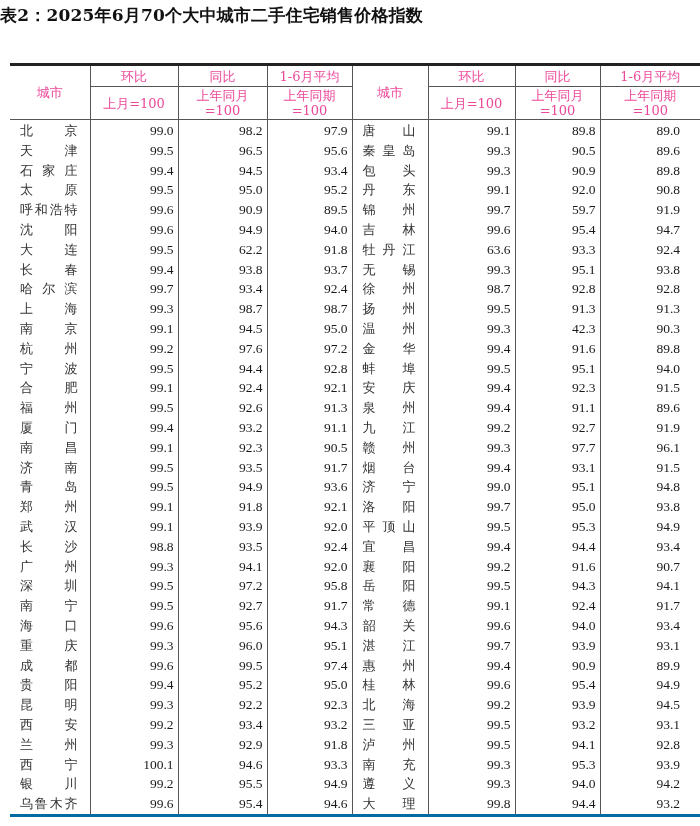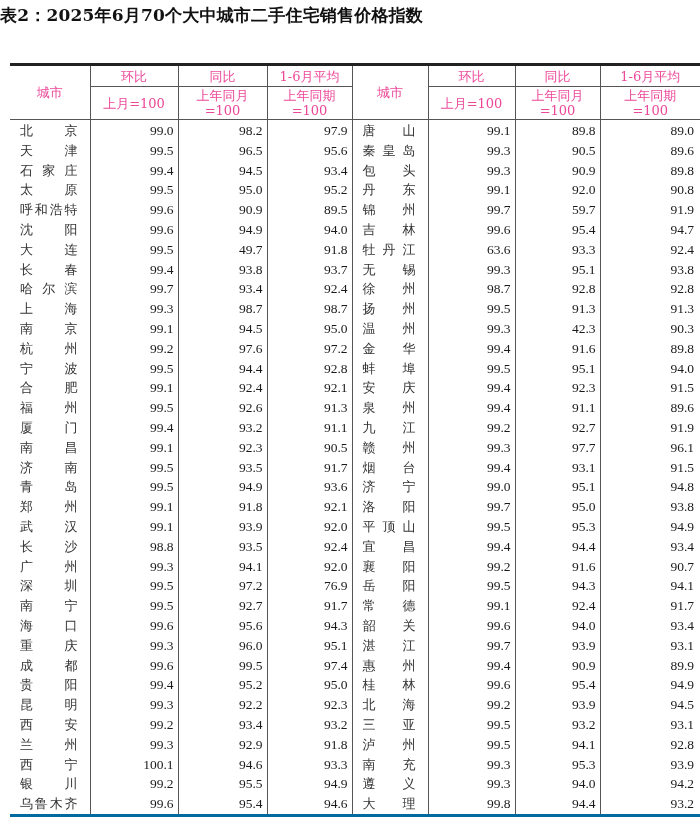--- a/index.html
+++ b/index.html
@@ -48,21 +48,21 @@
     font-size: 13.5px;
   }
   tbody tr:last-child td { border-bottom: 3px solid #0369a1; }
   td.city {
     text-align: justify; text-align-last: justify;
     padding: 0 12px 0 10px; font-size: 13px;
     font-family: "DejaVu Serif", serif; color: #333;
   }
   td.city.first { border-left: none; }
   td.num { text-align: right; padding-right: 4px; }
-  td.last { border-right: none; padding-right: 6px; }
+  td.last { border-right: none; padding-right: 20px; }
   tbody tr:first-child td { padding-top: 1px; margin-top: 32px; }
 </style>
 </head>
 <body>
 
 <div class="title">表2：2025年6月70个大中城市二手住宅销售价格指数</div>
 
 <table class="idx">
   <colgroup>
     <col class="city">
@@ -151,21 +151,21 @@
         <td class="num">94.9</td>
         <td class="num">94.0</td>
         <td class="city">吉林</td>
         <td class="num">99.6</td>
         <td class="num">95.4</td>
         <td class="num last">94.7</td>
       </tr>
       <tr>
         <td class="city first">大连</td>
         <td class="num">99.5</td>
-        <td class="num">49.7</td>
+        <td class="num">62.2</td>
         <td class="num">91.8</td>
         <td class="city">牡丹江</td>
         <td class="num">63.6</td>
         <td class="num">93.3</td>
         <td class="num last">92.4</td>
       </tr>
       <tr>
         <td class="city first">长春</td>
         <td class="num">99.4</td>
         <td class="num">93.8</td>
@@ -322,21 +322,21 @@
         <td class="num">92.0</td>
         <td class="city">襄阳</td>
         <td class="num">99.2</td>
         <td class="num">91.6</td>
         <td class="num last">90.7</td>
       </tr>
       <tr>
         <td class="city first">深圳</td>
         <td class="num">99.5</td>
         <td class="num">97.2</td>
-        <td class="num">76.9</td>
+        <td class="num">95.8</td>
         <td class="city">岳阳</td>
         <td class="num">99.5</td>
         <td class="num">94.3</td>
         <td class="num last">94.1</td>
       </tr>
       <tr>
         <td class="city first">南宁</td>
         <td class="num">99.5</td>
         <td class="num">92.7</td>
         <td class="num">91.7</td>

